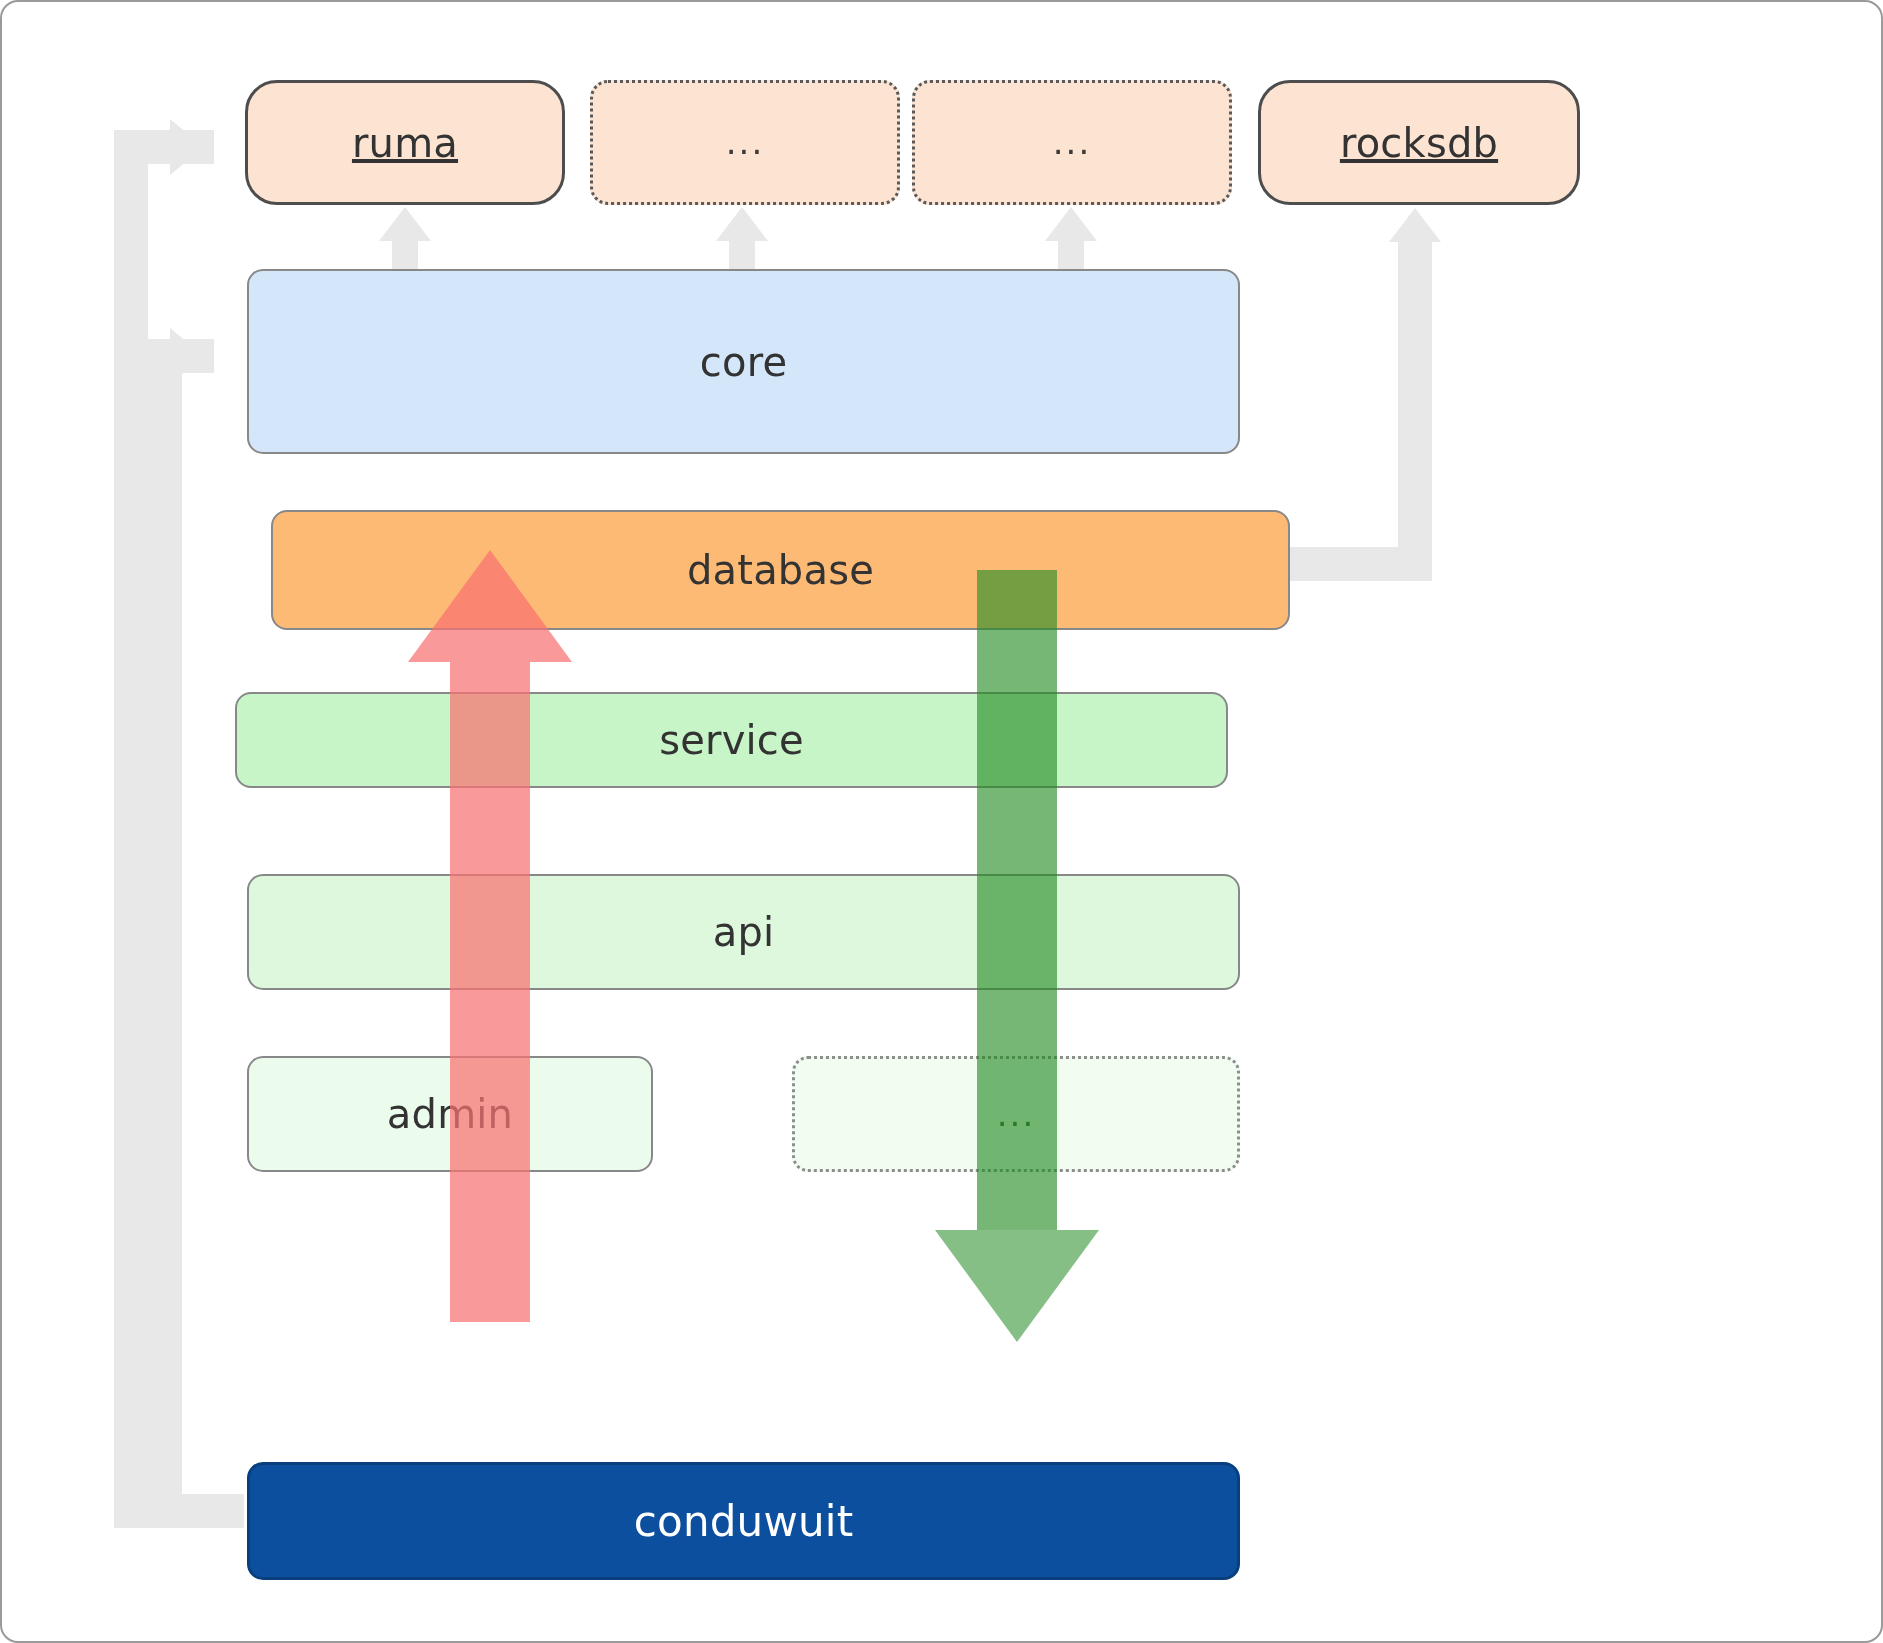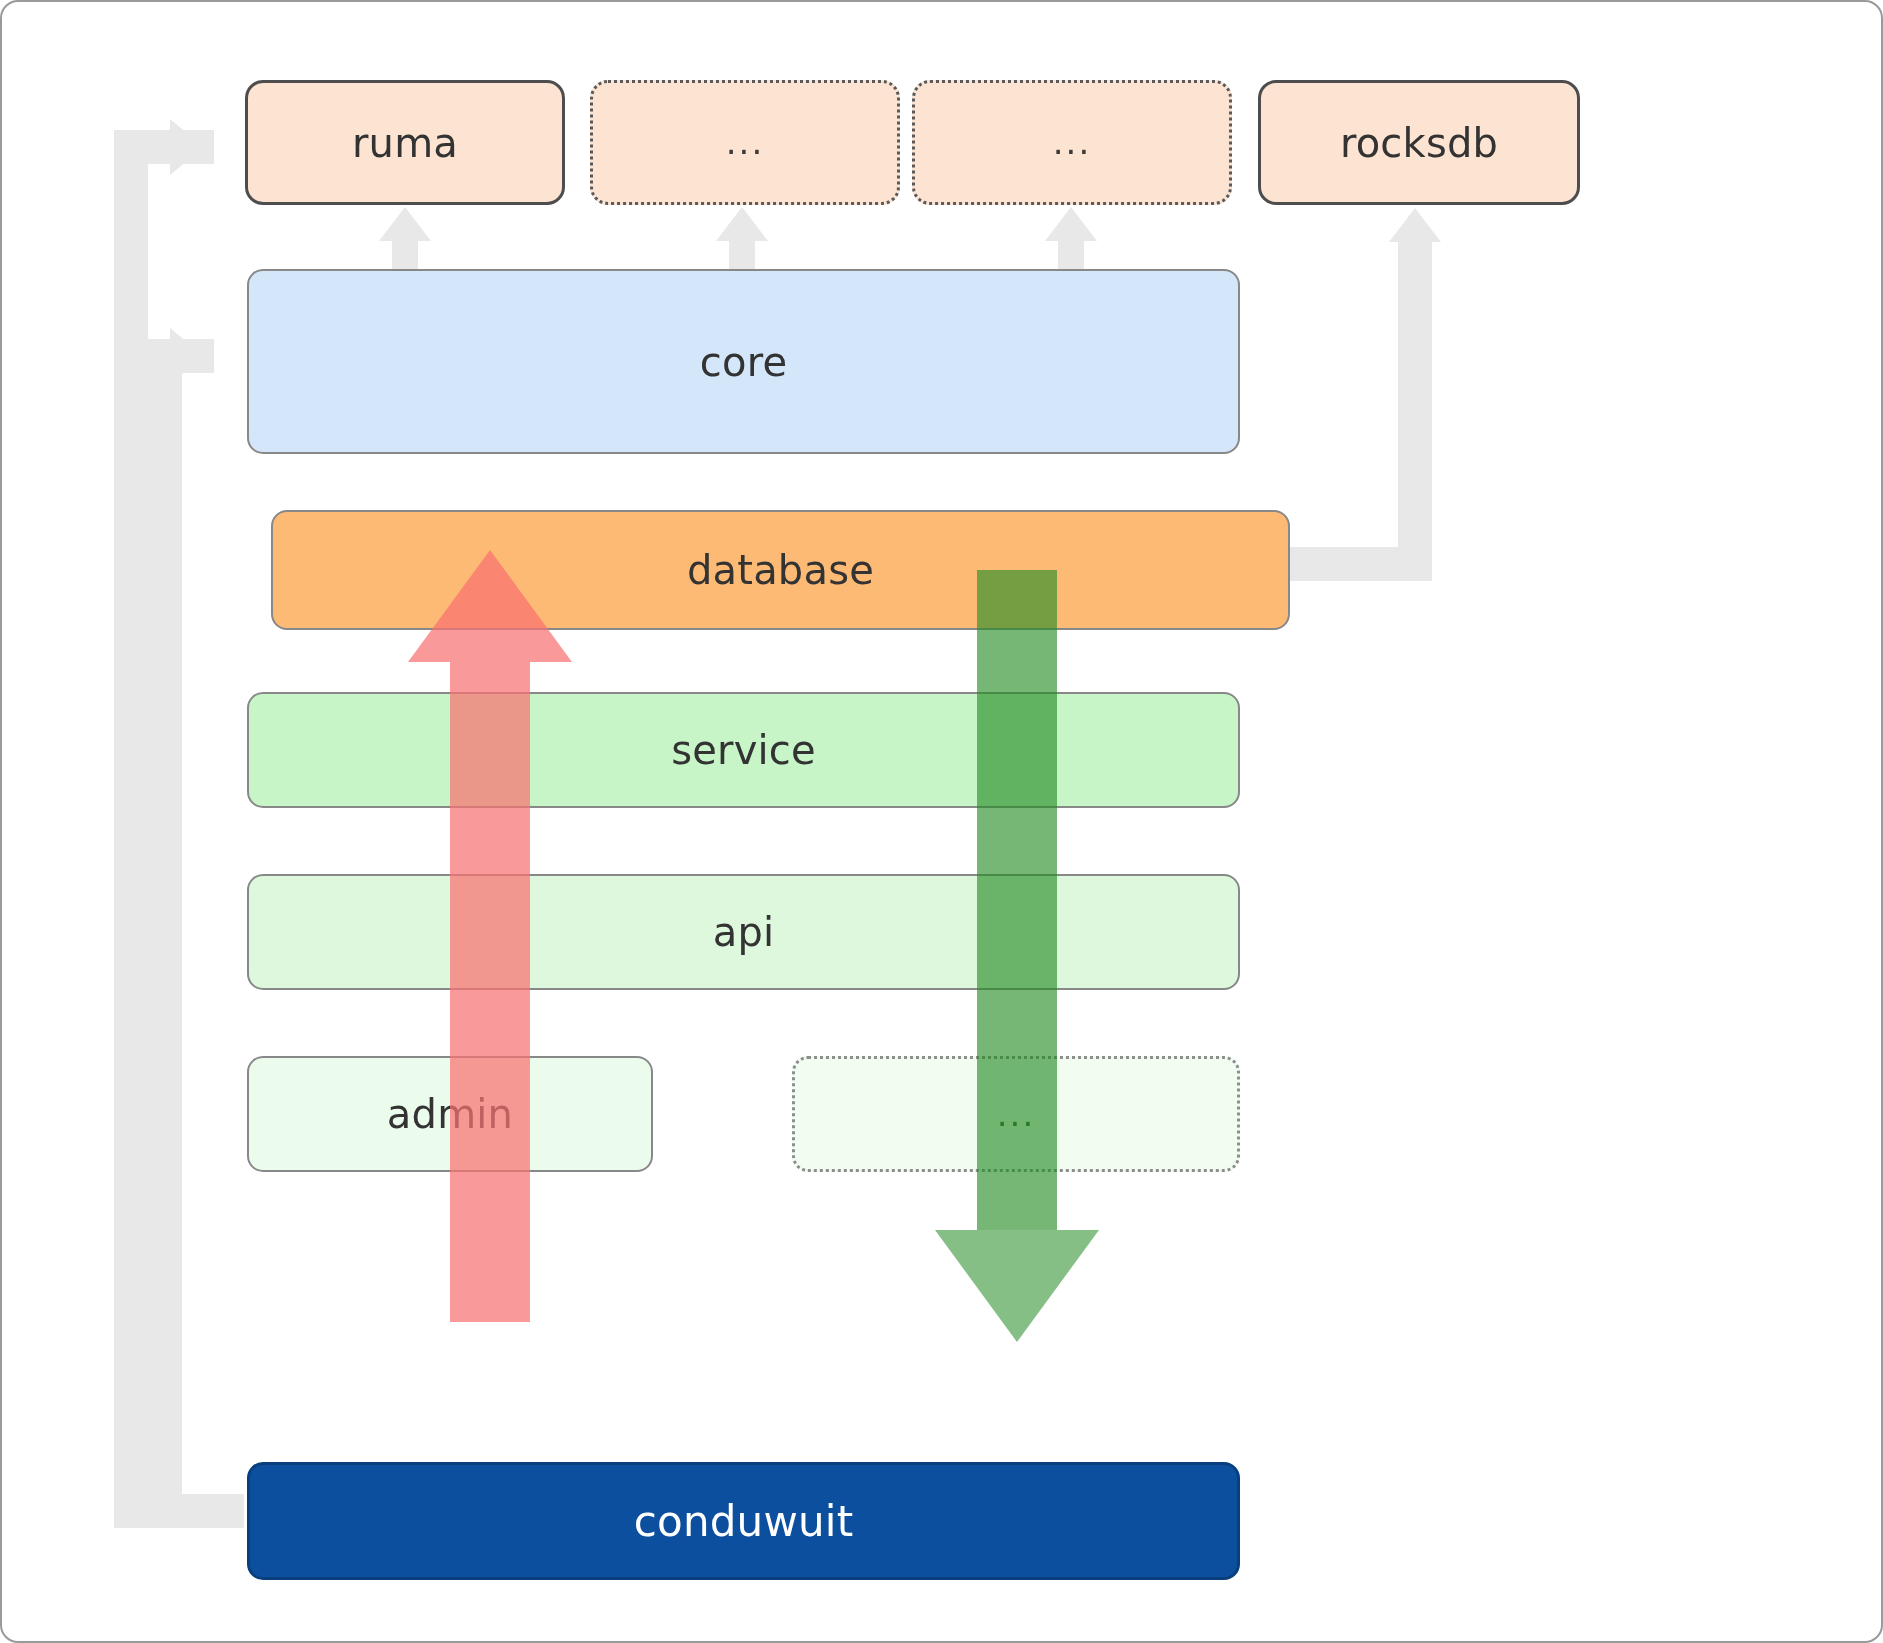--- a/index.html
+++ b/index.html
@@ -27,21 +27,22 @@
     align-items: center;
     justify-content: center;
     border-radius: 14px;
     font-size: 40px;
     color: #333333;
     letter-spacing: 0.2px;
   }
   .node.dep-solid {
     background: #fce3d2;
     border: 3px solid #4d4d4d;
-    border-radius: 18px;
+    border-radius: 32px;
+    text-decoration: underline;
   }
   .node.dep-dotted {
     background: #fce3d2;
     border: 3px dotted #5a5a5a;
     border-radius: 18px;
   }
   .node.layer {
     border: 2px solid #888888;
     border-radius: 16px;
   }
@@ -181,21 +182,21 @@
   </div>
 
   <div class="node layer" style="left:245px; top:267px; width:993px; height:185px; background:#d4e6f9;">
     <span>core</span>
   </div>
 
   <div class="node layer" style="left:245px; top:508px; width:1019px; height:120px; background:#fdba74;margin-left:24px;">
     <span>database</span>
   </div>
 
-  <div class="node layer" style="left:245px; top:690px; width:993px; height:116px; background:#c7f5c7;">
+  <div class="node layer" style="left:233px; top:690px; width:993px; height:96px; background:#c7f5c7;">
     <span>service</span>
   </div>
 
   <div class="node layer" style="left:245px; top:872px; width:993px; height:116px; background:#ddf8dd;">
     <span>api</span>
   </div>
 
   <div class="node layer" style="left:245px; top:1054px; width:406px; height:116px; background:#ecfcec;">
     <span>admin</span>
   </div>

